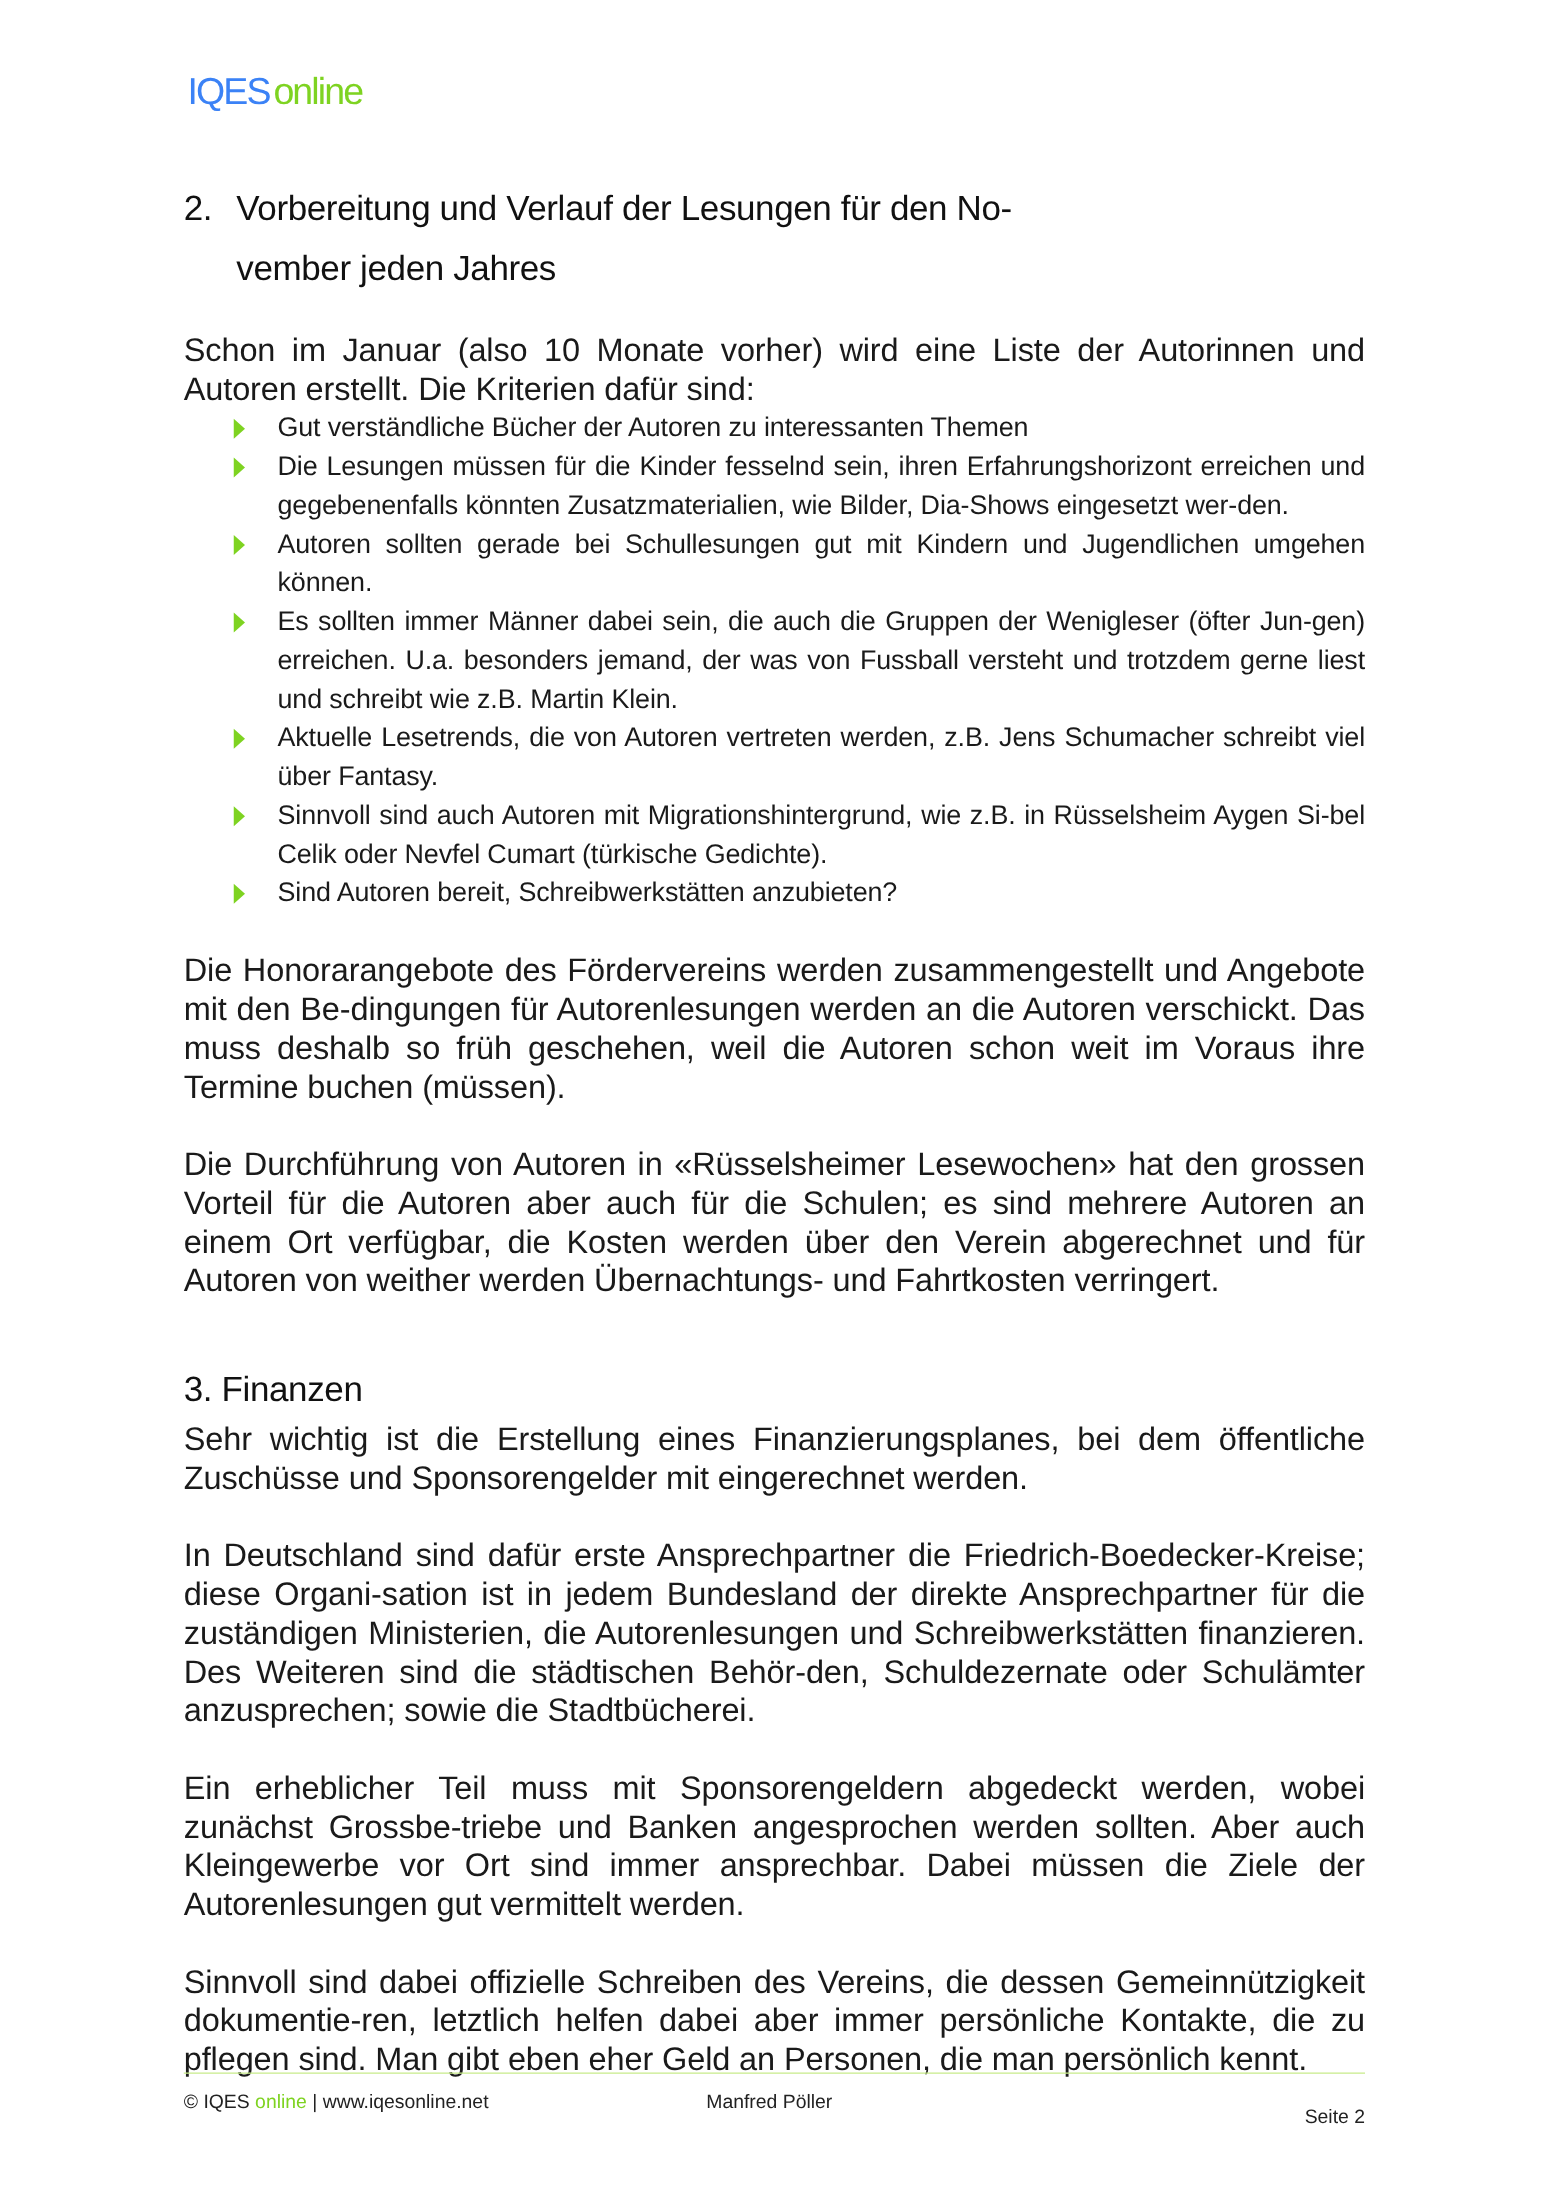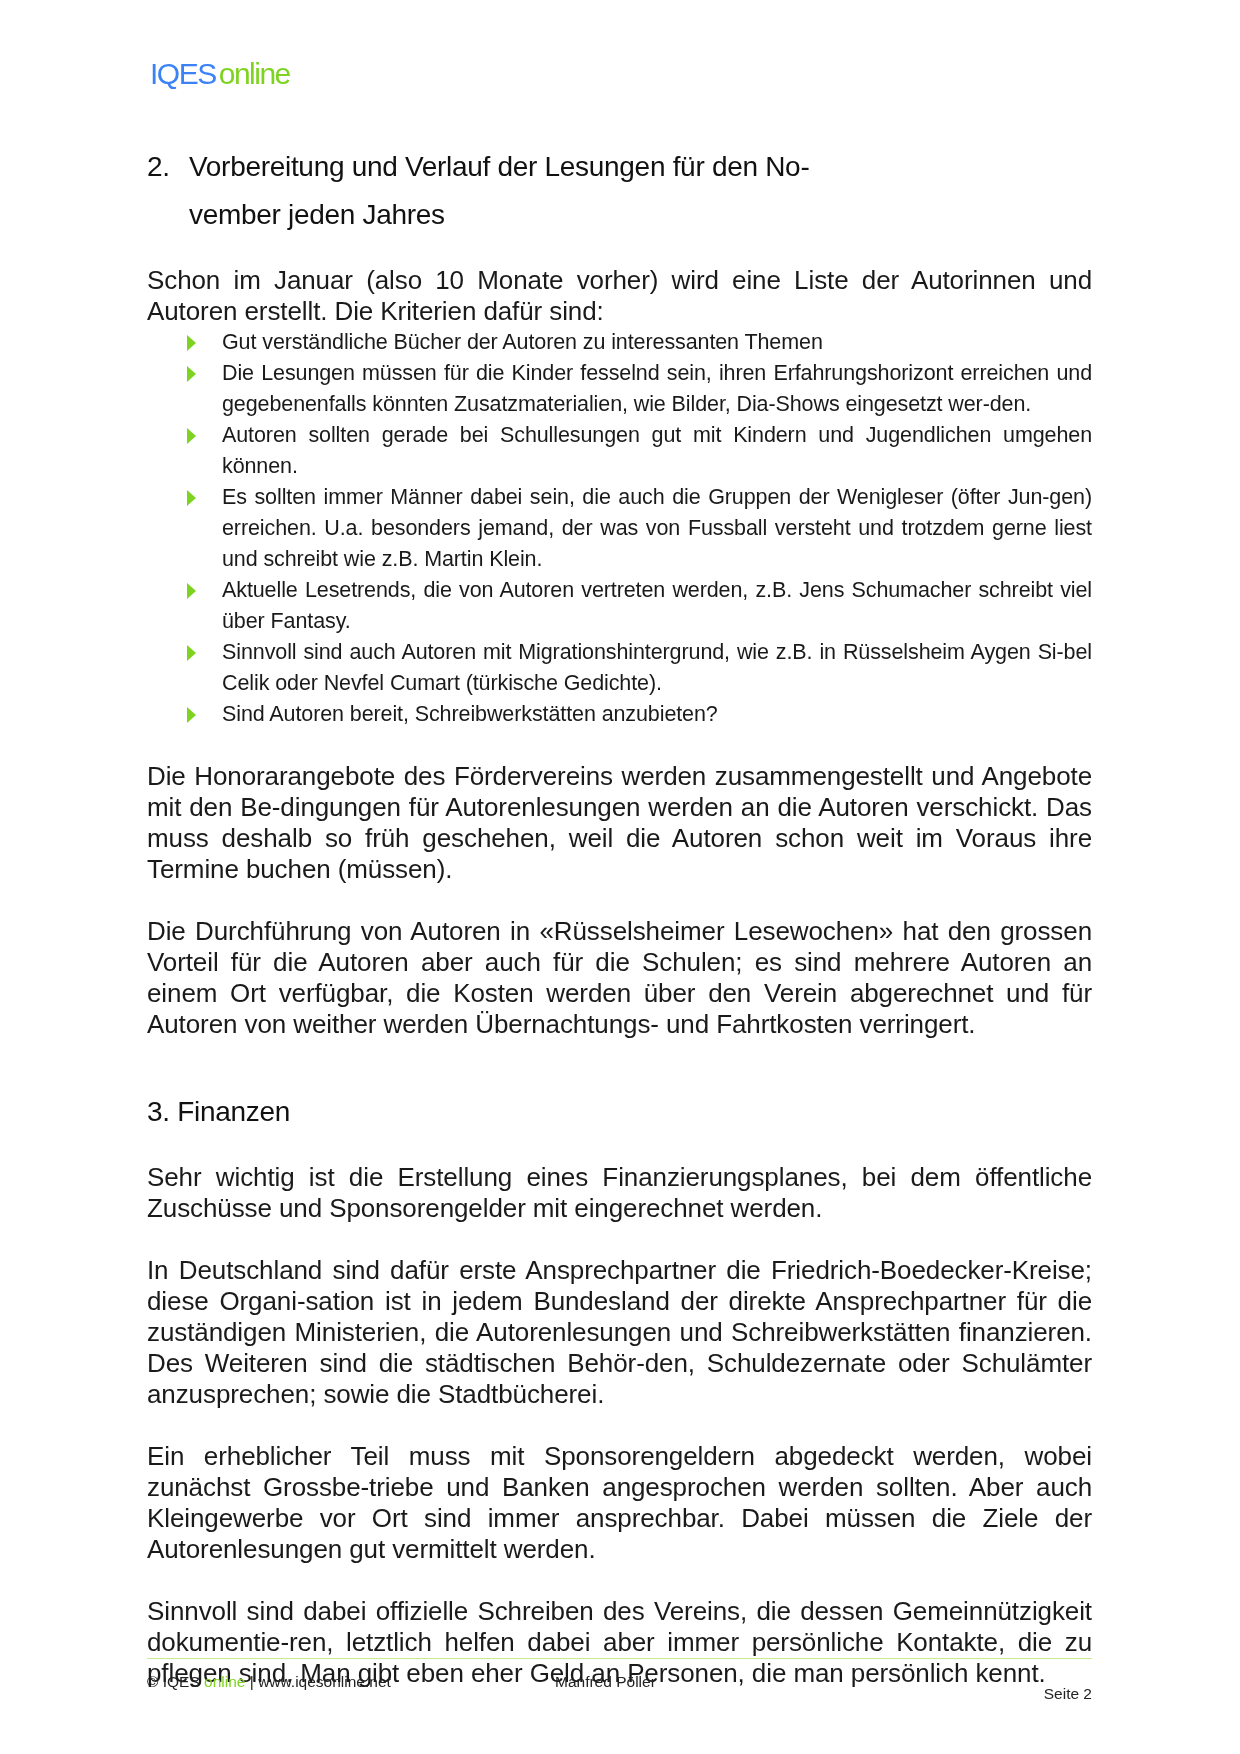--- a/index.html
+++ b/index.html
@@ -13,26 +13,26 @@
   h2 .num { display: inline-block; width: 42px; }
   h2 .line2 { display: block; padding-left: 42px; }
   p { font-size: 26px; line-height: 31px; margin: 0; text-align: justify; letter-spacing: -0.1px; }
   .sec2-title { margin-bottom: 26px; }
   .intro { margin-bottom: 0; }
   ul.criteria { list-style: none; margin: 0; padding: 0; }
   ul.criteria li { position: relative; padding-left: 75px; font-size: 21.5px; line-height: 31px; text-align: justify; letter-spacing: -0.1px; }
   ul.criteria li .bullet { position: absolute; left: 40px; top: 8px; width: 0; height: 0;
        border-top: 8px solid transparent; border-bottom: 8px solid transparent; border-left: 9px solid #7ed321; }
   .gap { height: 31px; }
-  .sec3-title { margin-top: 48px; margin-bottom: 26px; }
+  .sec3-title { margin-top: 48px; }
   .footer-line { position: absolute; left: 147px; top: 1658px; width: 945px; height: 1px; background: #c8ec8a; }
   .footer { position: absolute; left: 147px; top: 1672px; width: 945px; font-size: 15.5px; color: #222; line-height: 20px; }
   .footer .left { position: absolute; left: 0; top: 0; }
   .footer .left .green { color: #7ed321; }
-  .footer .center { position: absolute; left: 408px; top: 0; }
+  .footer .center { position: absolute; left: 418px; top: 0; }
   .footer .right { position: absolute; right: 0; top: 12px; }
 </style>
 </head>
 <body>
 
 <div class="logo">
   <span class="iqes">IQES</span><span class="online">online</span>
 </div>
 
 <div class="content">

